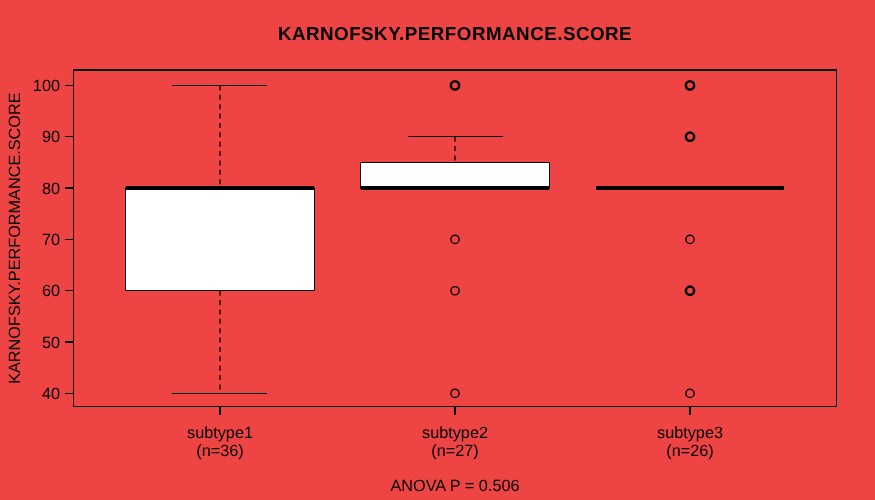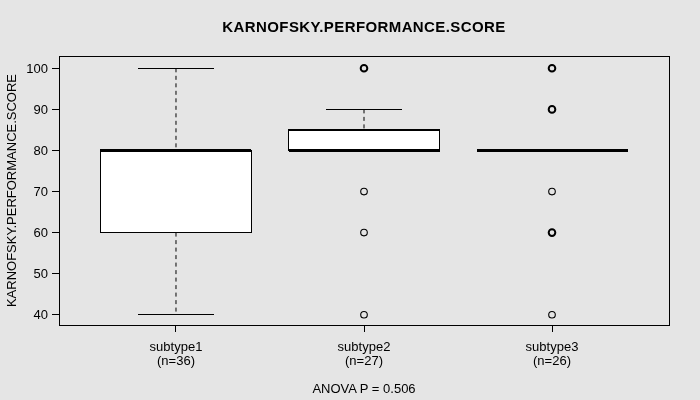--- a/index.html
+++ b/index.html
@@ -1,17 +1,17 @@
 <!DOCTYPE html>
 <html><head>
 <meta charset="utf-8">
 <style>
   html, body { margin: 0; padding: 0; background: #ffffff; }
   .canvas {
-    width: 700px; height: 400px; background: #e5e5e5;
+    width: 700px; height: 400px; background: #ef4444;
     position: relative; overflow: hidden;
     font-family: "Liberation Sans", sans-serif;
   }
   svg text { fill: #000000; font-family: "Liberation Sans", sans-serif; }
   .title { font-size: 15px; font-weight: bold; text-anchor: middle; letter-spacing: 0.4px; }
   .tick-label { font-size: 13px; }
   .axis-label { font-size: 13px; text-anchor: middle; }
   .anchor-end { text-anchor: end; }
   .anchor-middle { text-anchor: middle; }
   .axis { stroke: #000000; stroke-width: 1; }

